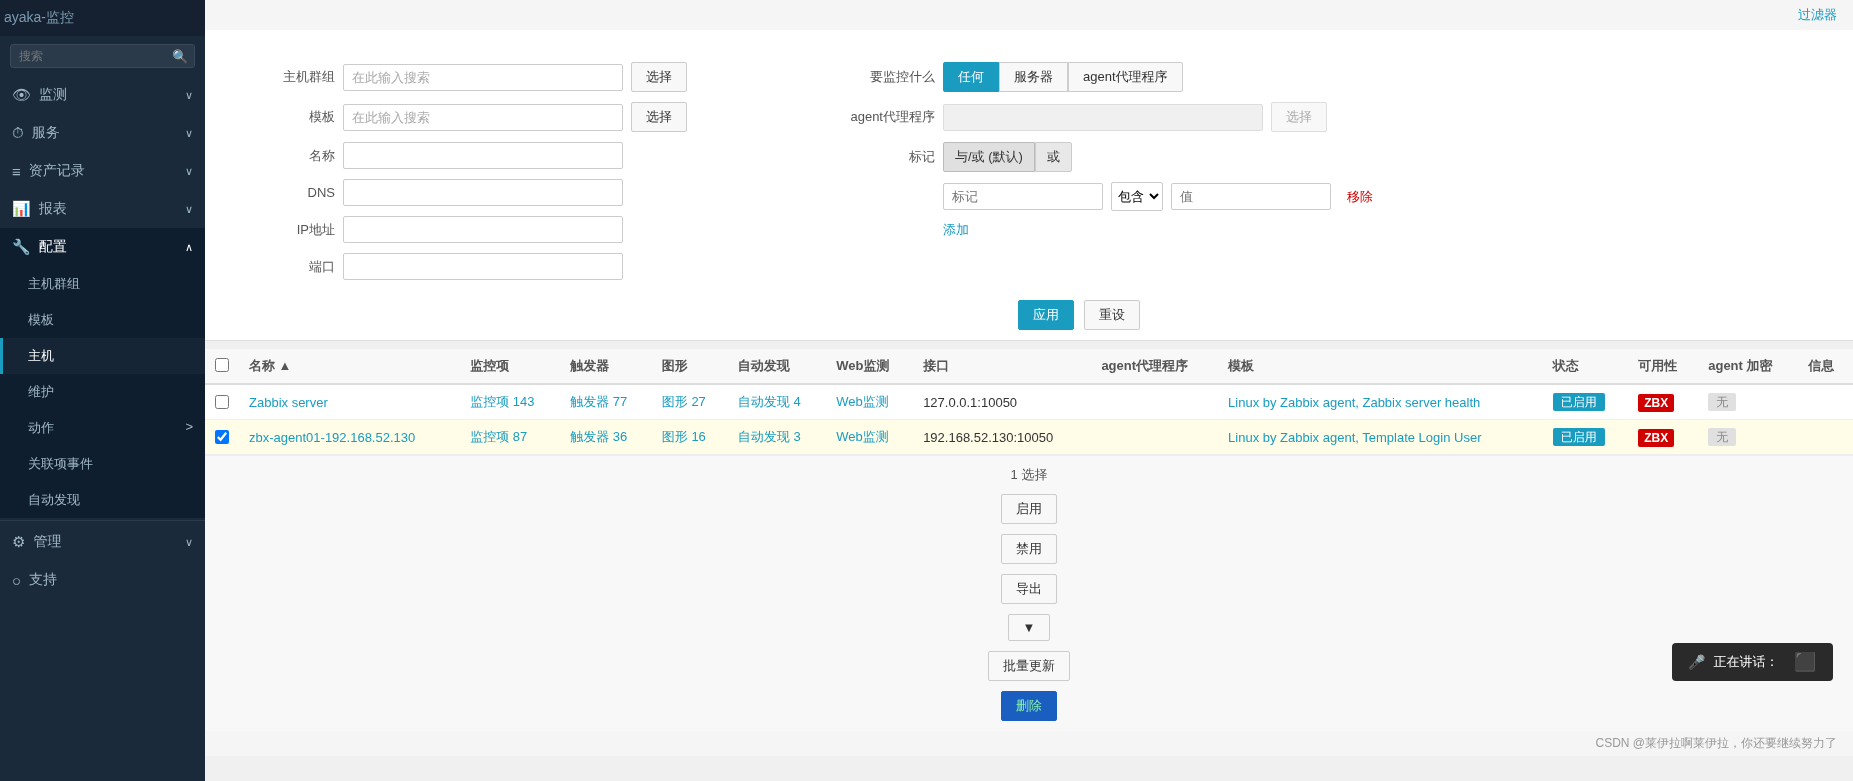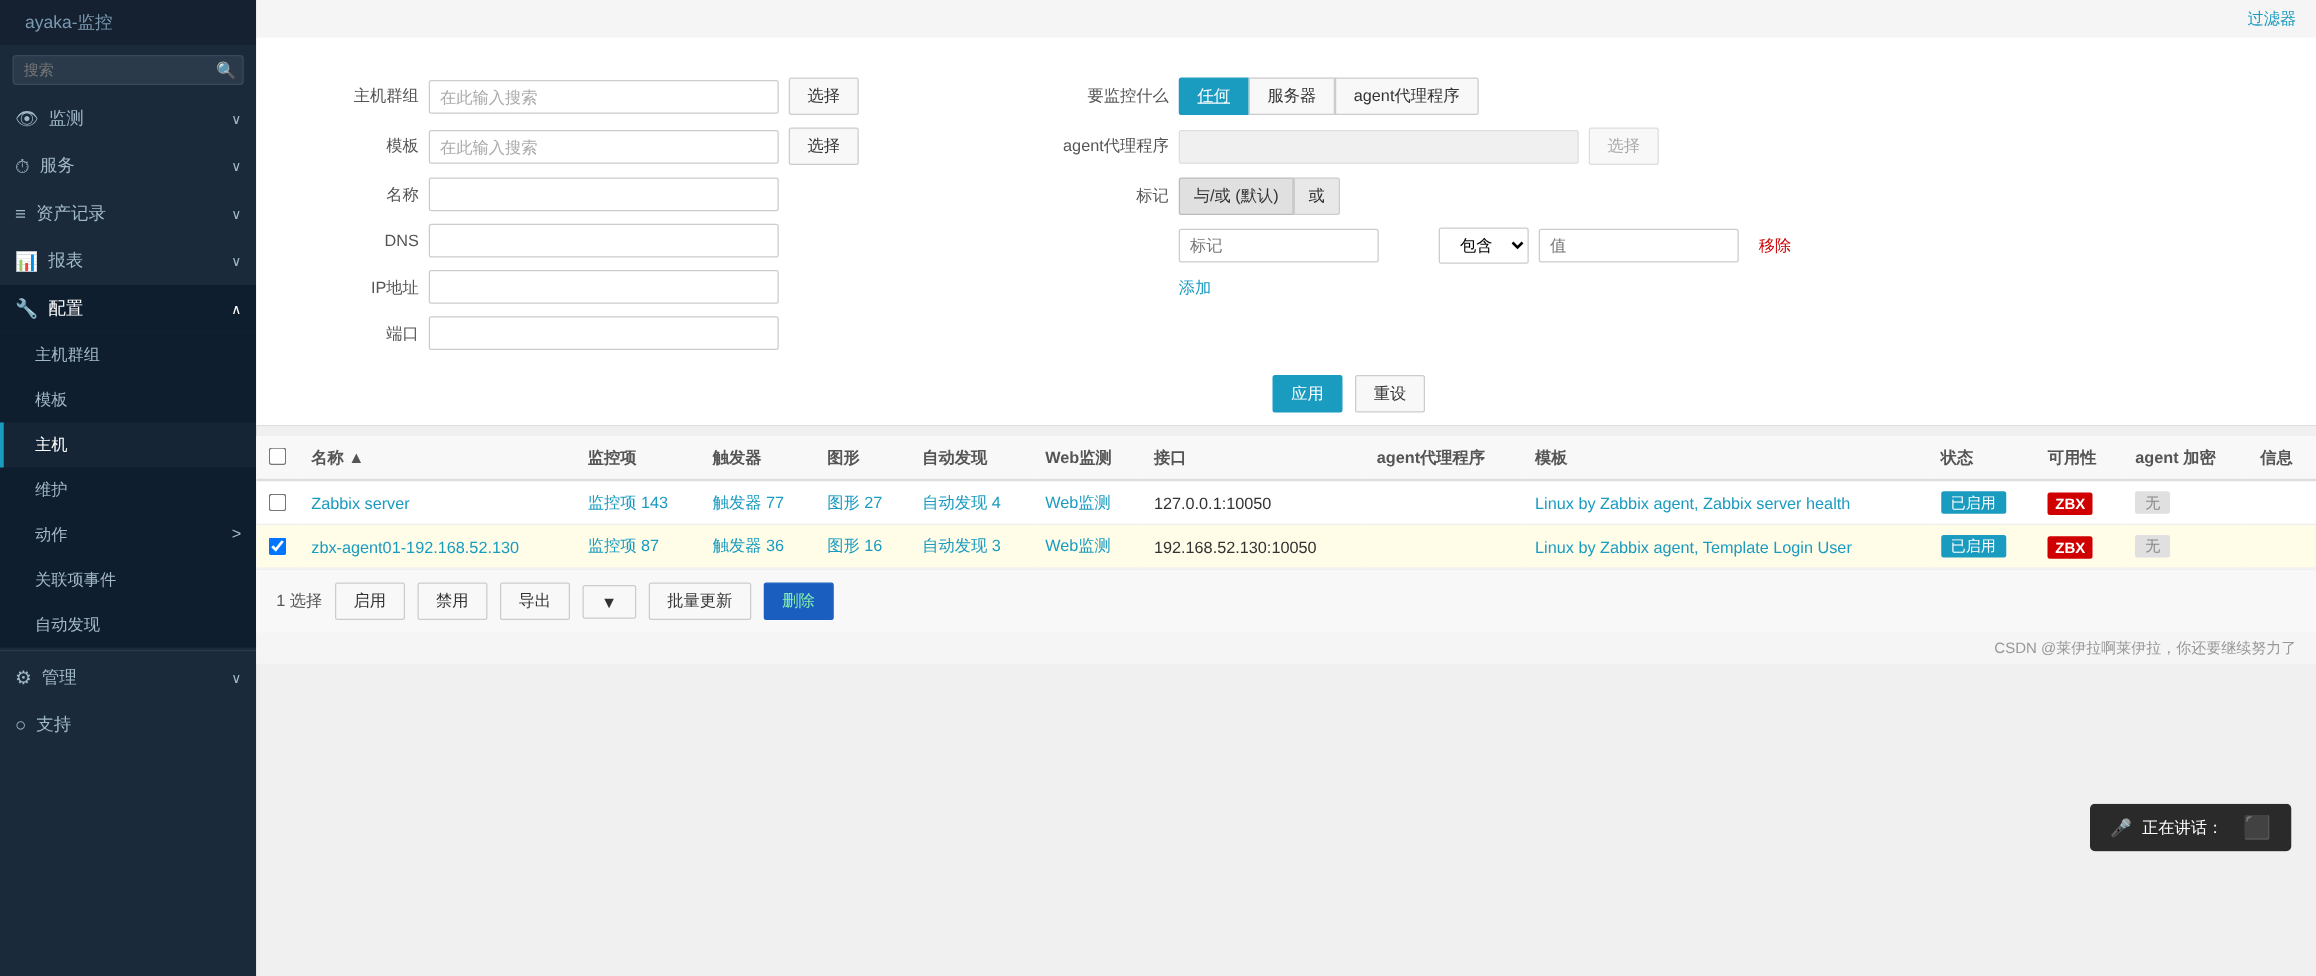--- a/index.html
+++ b/index.html
@@ -11,21 +11,21 @@
       background: #1a2a3a;
       color: #a0b8c8;
       display: flex;
       flex-direction: column;
       flex-shrink: 0;
       height: 781px;
       overflow-y: auto;
     }
     .sidebar-logo {
       background: #152030;
-      padding: 8px 20px;
+      padding: 8px 4px;
       font-size: 14px;
       color: #7a9ab0;
       height: 36px;
       display: flex;
       align-items: center;
     }
     .sidebar-search {
       padding: 8px 10px;
       background: #1a2a3a;
     }
@@ -141,21 +141,21 @@
     .monitor-btn {
       padding: 5px 14px;
       font-size: 13px;
       border: 1px solid #ccc;
       cursor: pointer;
       background: #f8f8f8;
       color: #333;
     }
     .monitor-btn:first-child { border-radius: 2px 0 0 2px; }
     .monitor-btn:last-child { border-radius: 0 2px 2px 0; }
-    .monitor-btn.active { background: #1a9bc0; color: #fff; border-color: #1a9bc0; text-decoration: underline; }
+    .monitor-btn.active { background: #1a9bc0; color: #fff; border-color: #1a9bc0; }
 
     .tag-group {
       display: flex;
       gap: 0;
     }
     .tag-btn {
       padding: 5px 11px;
       font-size: 13px;
       border: 1px solid #ccc;
       cursor: pointer;
@@ -175,26 +175,25 @@
     .tag-input {
       width: 160px;
       border: 1px solid #ccc;
       padding: 5px 8px;
       font-size: 13px;
       outline: none;
       border-radius: 2px;
     }
     .tag-select {
       border: 1px solid #ccc;
-      padding: 5px 12px;
+      padding: 5px 2px;
       font-size: 13px;
       outline: none;
       border-radius: 2px;
       background: #fff;
-      margin-left: 40px;
     }
     .tag-value-input {
       width: 160px;
       border: 1px solid #ccc;
       padding: 5px 8px;
       font-size: 13px;
       outline: none;
       border-radius: 2px;
     }
     .link-btn {
@@ -275,20 +274,21 @@
       border-radius: 2px;
       font-size: 12px;
     }
     .table-footer {
       padding: 10px 16px;
       display: flex;
       align-items: center;
       gap: 10px;
       background: #f8f8f8;
       border-top: 1px solid #eee;
+      flex-direction: column;
     }
     .select-count {
       color: #555;
       font-size: 13px;
     }
     .btn-danger {
       background: #1a5fc0;
       color: #86efac;
       border-color: #1a5fc0;
     }

